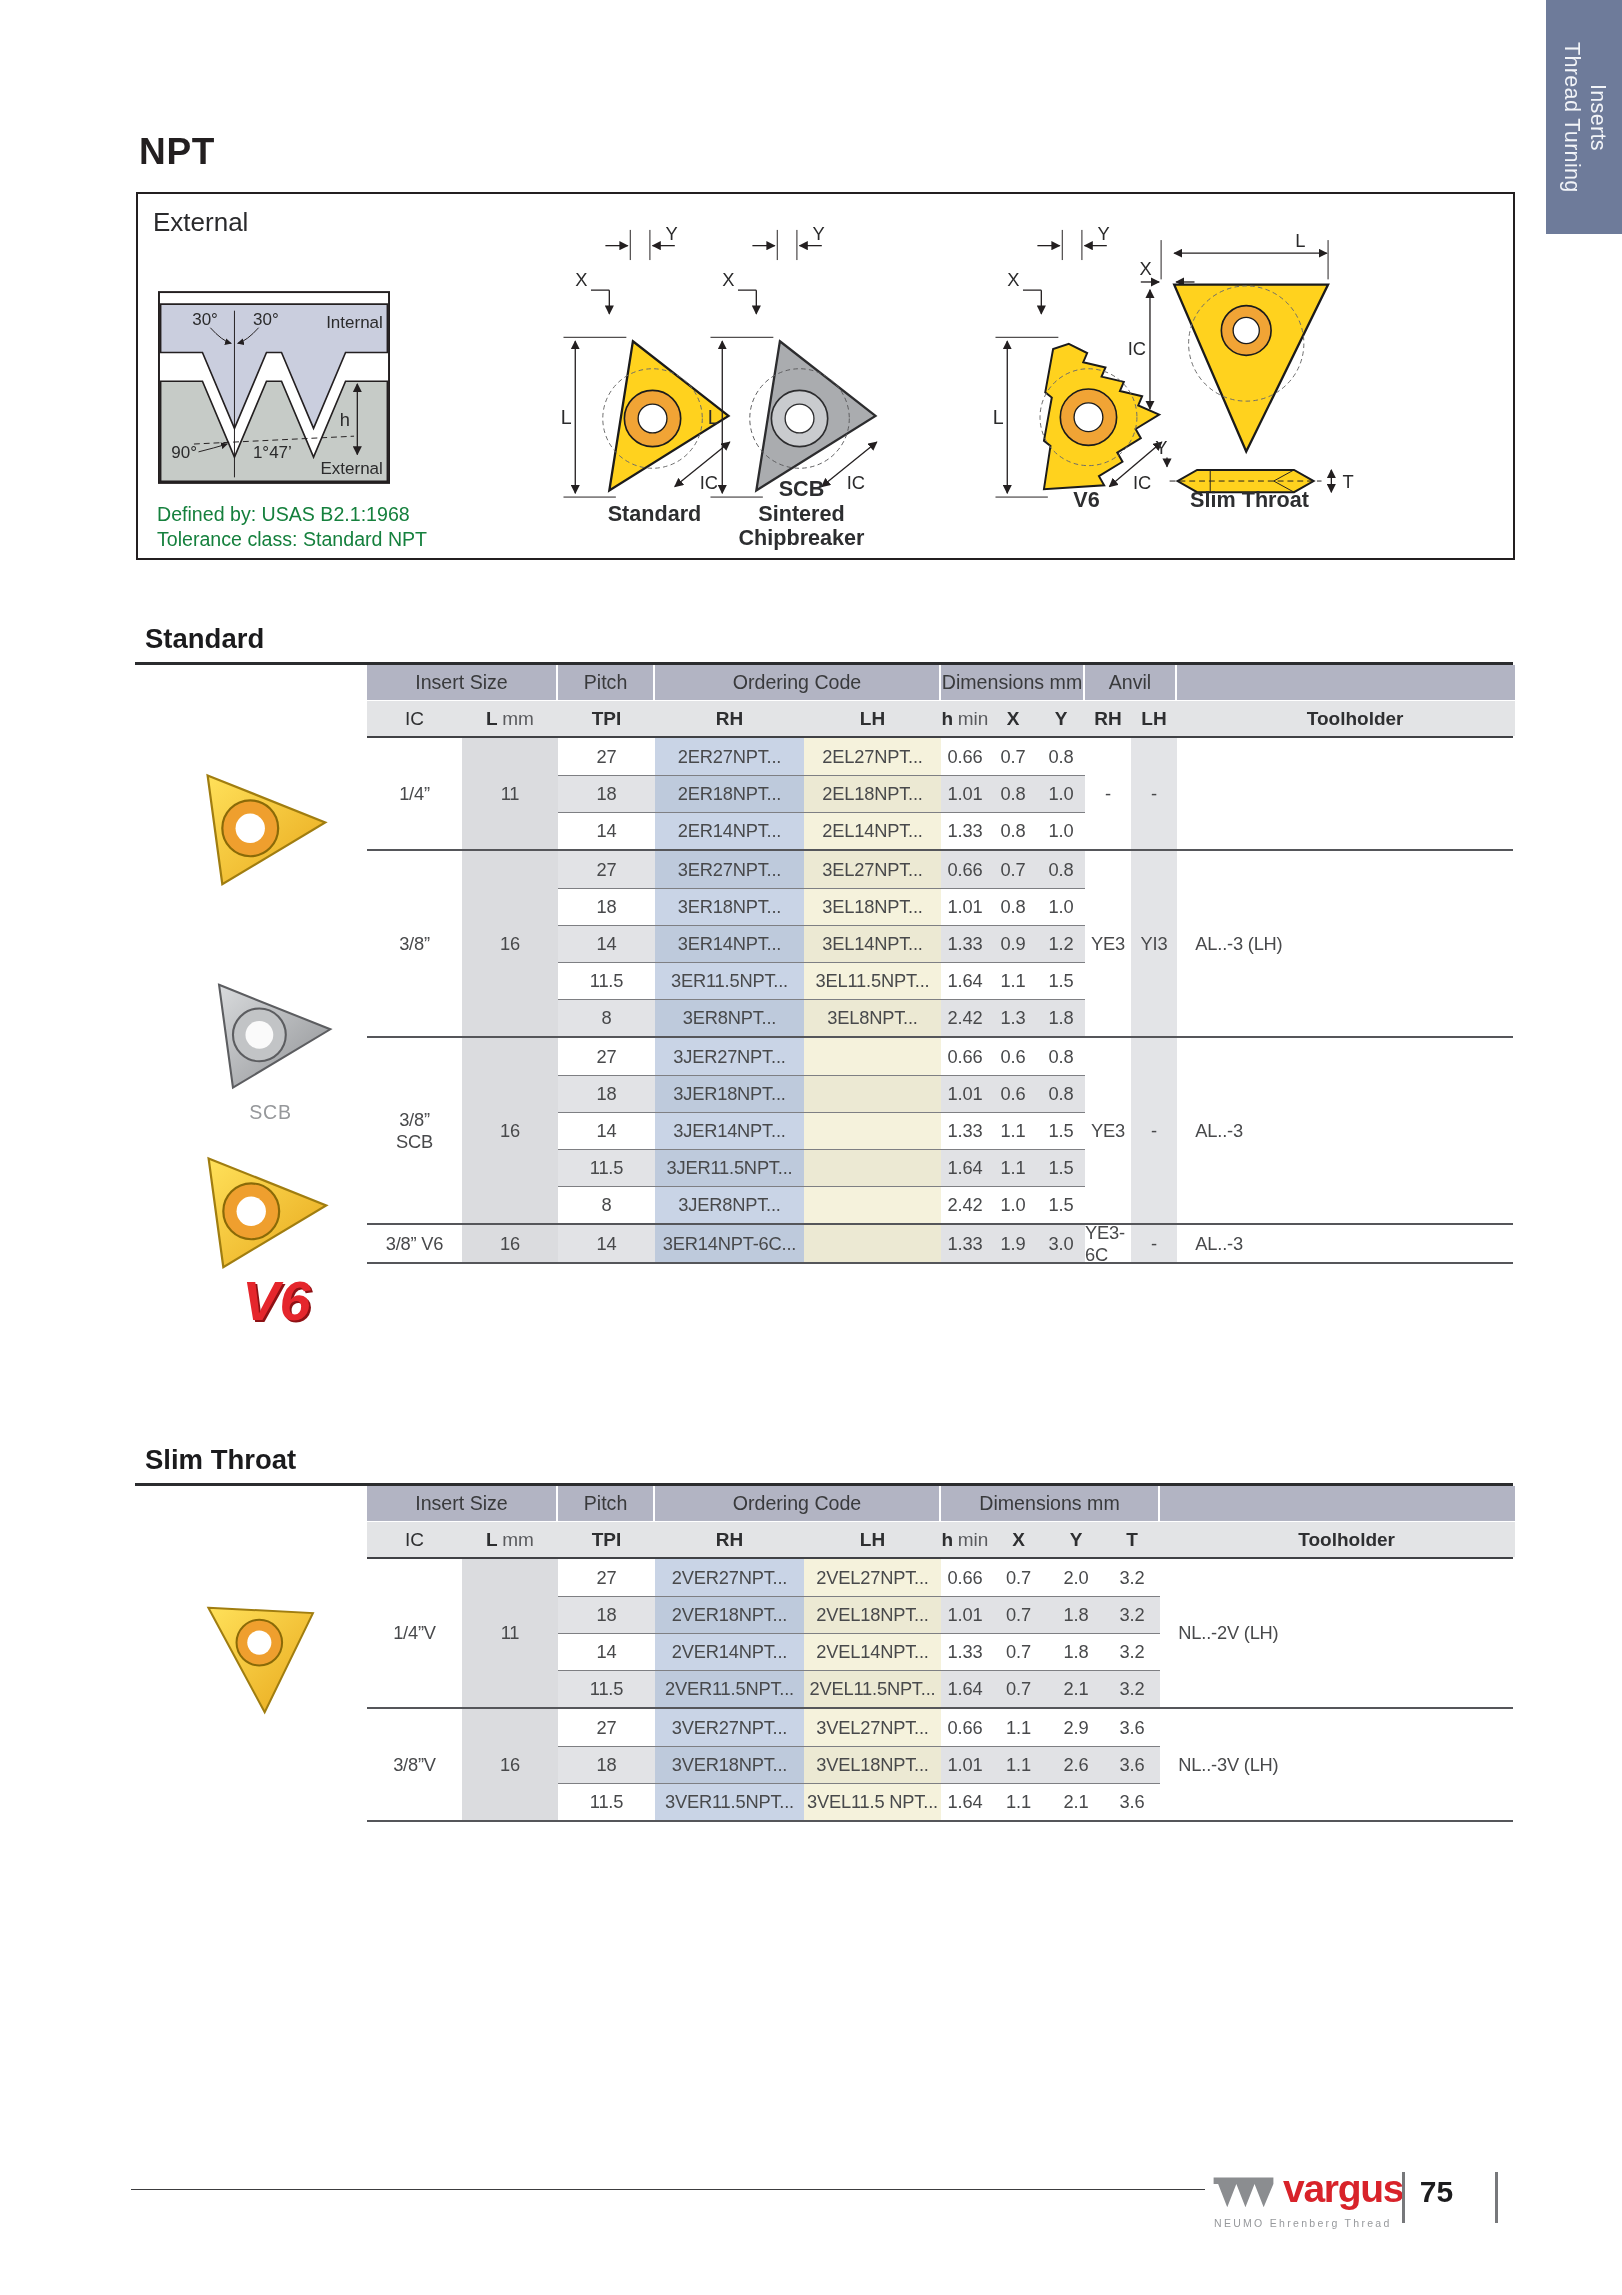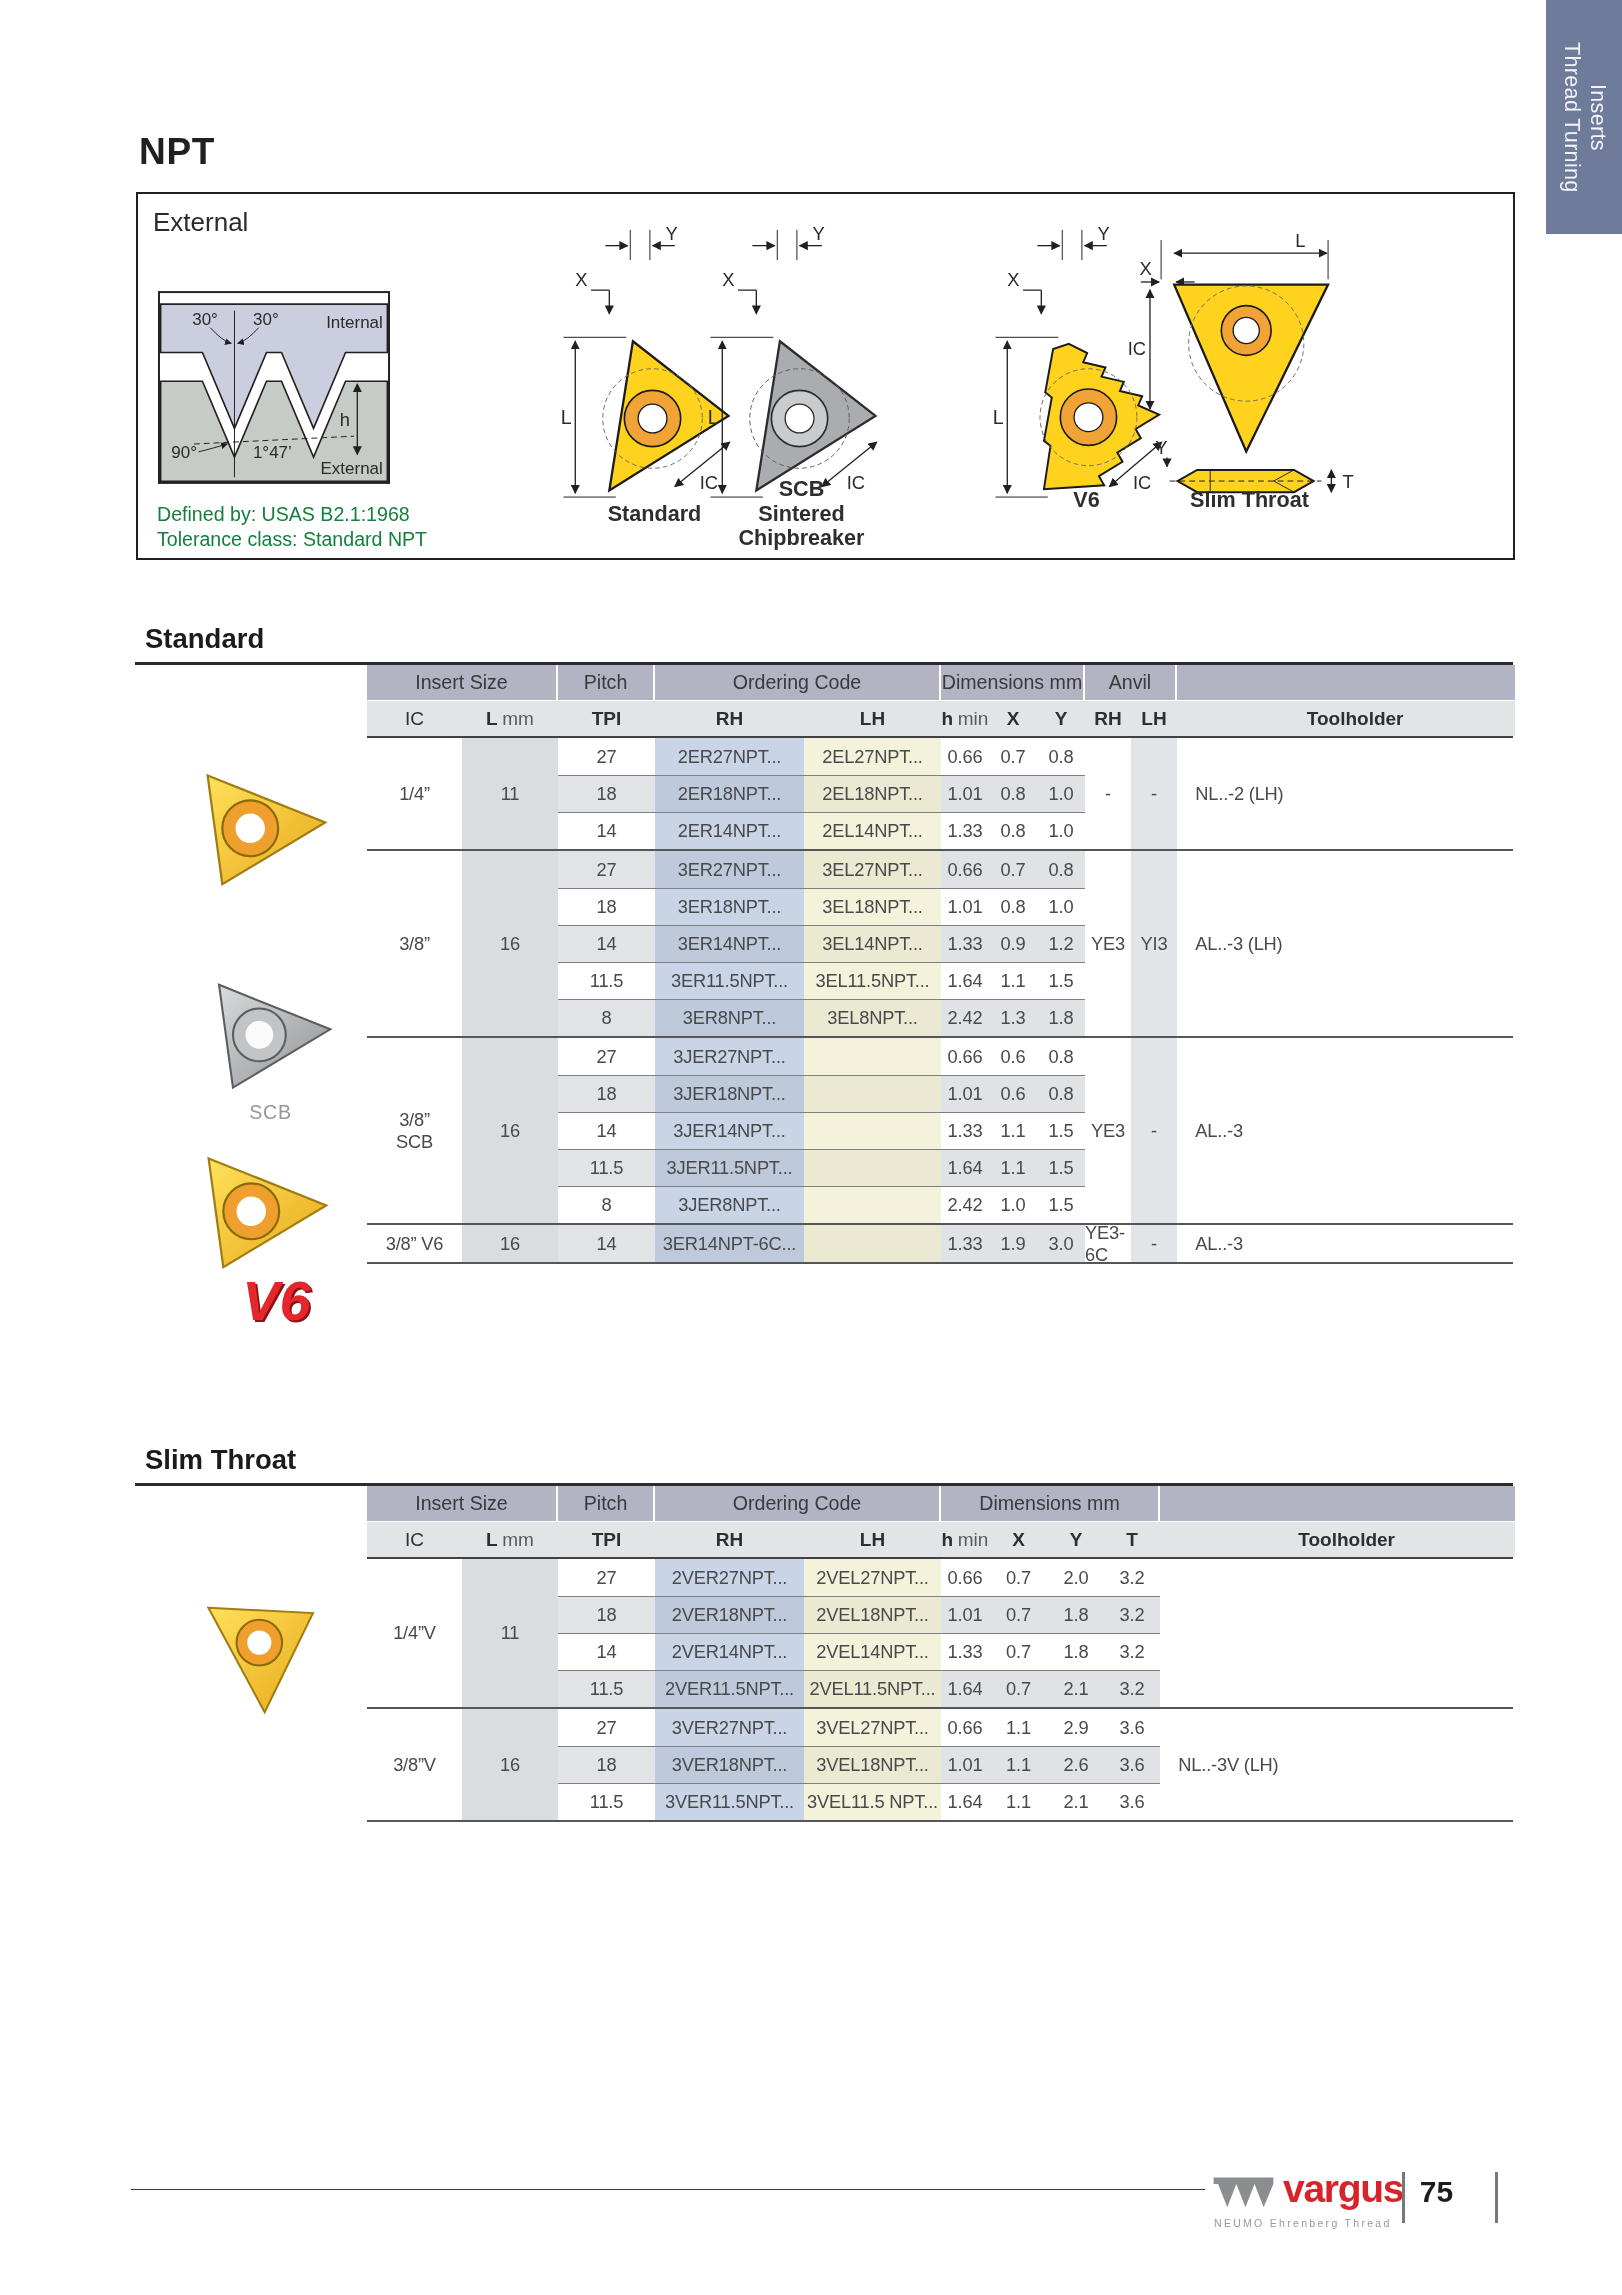--- a/index.html
+++ b/index.html
@@ -272,21 +272,20 @@
           <div class="c cell-dim even sep" style="grid-area: 2 / 7;">0.8</div>
           <div class="c cell-dim even sep" style="grid-area: 2 / 8;">1.0</div>
           <div class="c cell-tpi sep" style="grid-area: 3 / 3;">14</div>
           <div class="c cell-rh sep" style="grid-area: 3 / 4;">2ER14NPT...</div>
           <div class="c cell-lh sep" style="grid-area: 3 / 5;">2EL14NPT...</div>
           <div class="c cell-dim sep" style="grid-area: 3 / 6;">1.33</div>
           <div class="c cell-dim sep" style="grid-area: 3 / 7;">0.8</div>
           <div class="c cell-dim sep" style="grid-area: 3 / 8;">1.0</div>
           <div class="c" style="grid-area: 1 / 9 / span 3;">-</div>
           <div class="c cell-anvil-lh" style="grid-area: 1 / 10 / span 3;">-</div>
-          <div class="c cell-th" style="grid-area: 1 / 11 / span 3;">NL..-2 (LH)</div>
         </div>
         <div class="tblock std-grid" style="grid-template-rows: repeat(5, 37px);">
           <div class="c cell-ic" style="grid-area: 1 / 1 / span 5;">
             <div>3/8”</div>
           </div>
           <div class="c cell-l" style="grid-area: 1 / 2 / span 5;">16</div>
           <div class="c cell-tpi even" style="grid-area: 1 / 3;">27</div>
           <div class="c cell-rh even" style="grid-area: 1 / 4;">3ER27NPT...</div>
           <div class="c cell-lh even" style="grid-area: 1 / 5;">3EL27NPT...</div>
           <div class="c cell-dim even" style="grid-area: 1 / 6;">0.66</div>
@@ -440,20 +439,21 @@
           <div class="c cell-dim sep" style="grid-area: 3 / 7;">0.7</div>
           <div class="c cell-dim sep" style="grid-area: 3 / 8;">1.8</div>
           <div class="c cell-dim sep" style="grid-area: 3 / 9;">3.2</div>
           <div class="c cell-tpi even sep" style="grid-area: 4 / 3;">11.5</div>
           <div class="c cell-rh even sep" style="grid-area: 4 / 4;">2VER11.5NPT...</div>
           <div class="c cell-lh even sep" style="grid-area: 4 / 5;">2VEL11.5NPT...</div>
           <div class="c cell-dim even sep" style="grid-area: 4 / 6;">1.64</div>
           <div class="c cell-dim even sep" style="grid-area: 4 / 7;">0.7</div>
           <div class="c cell-dim even sep" style="grid-area: 4 / 8;">2.1</div>
           <div class="c cell-dim even sep" style="grid-area: 4 / 9;">3.2</div>
+          <div class="c cell-th" style="grid-area: 1 / 10 / span 4;">NL..-2V (LH)</div>
         </div>
         <div class="tblock slim-grid" style="grid-template-rows: repeat(3, 37px);">
           <div class="c cell-ic" style="grid-area: 1 / 1 / span 3; text-align: right;">
             <div>3/8”V</div>
           </div>
           <div class="c cell-l" style="grid-area: 1 / 2 / span 3;">16</div>
           <div class="c cell-tpi" style="grid-area: 1 / 3;">27</div>
           <div class="c cell-rh" style="grid-area: 1 / 4;">3VER27NPT...</div>
           <div class="c cell-lh" style="grid-area: 1 / 5;">3VEL27NPT...</div>
           <div class="c cell-dim" style="grid-area: 1 / 6;">0.66</div>

